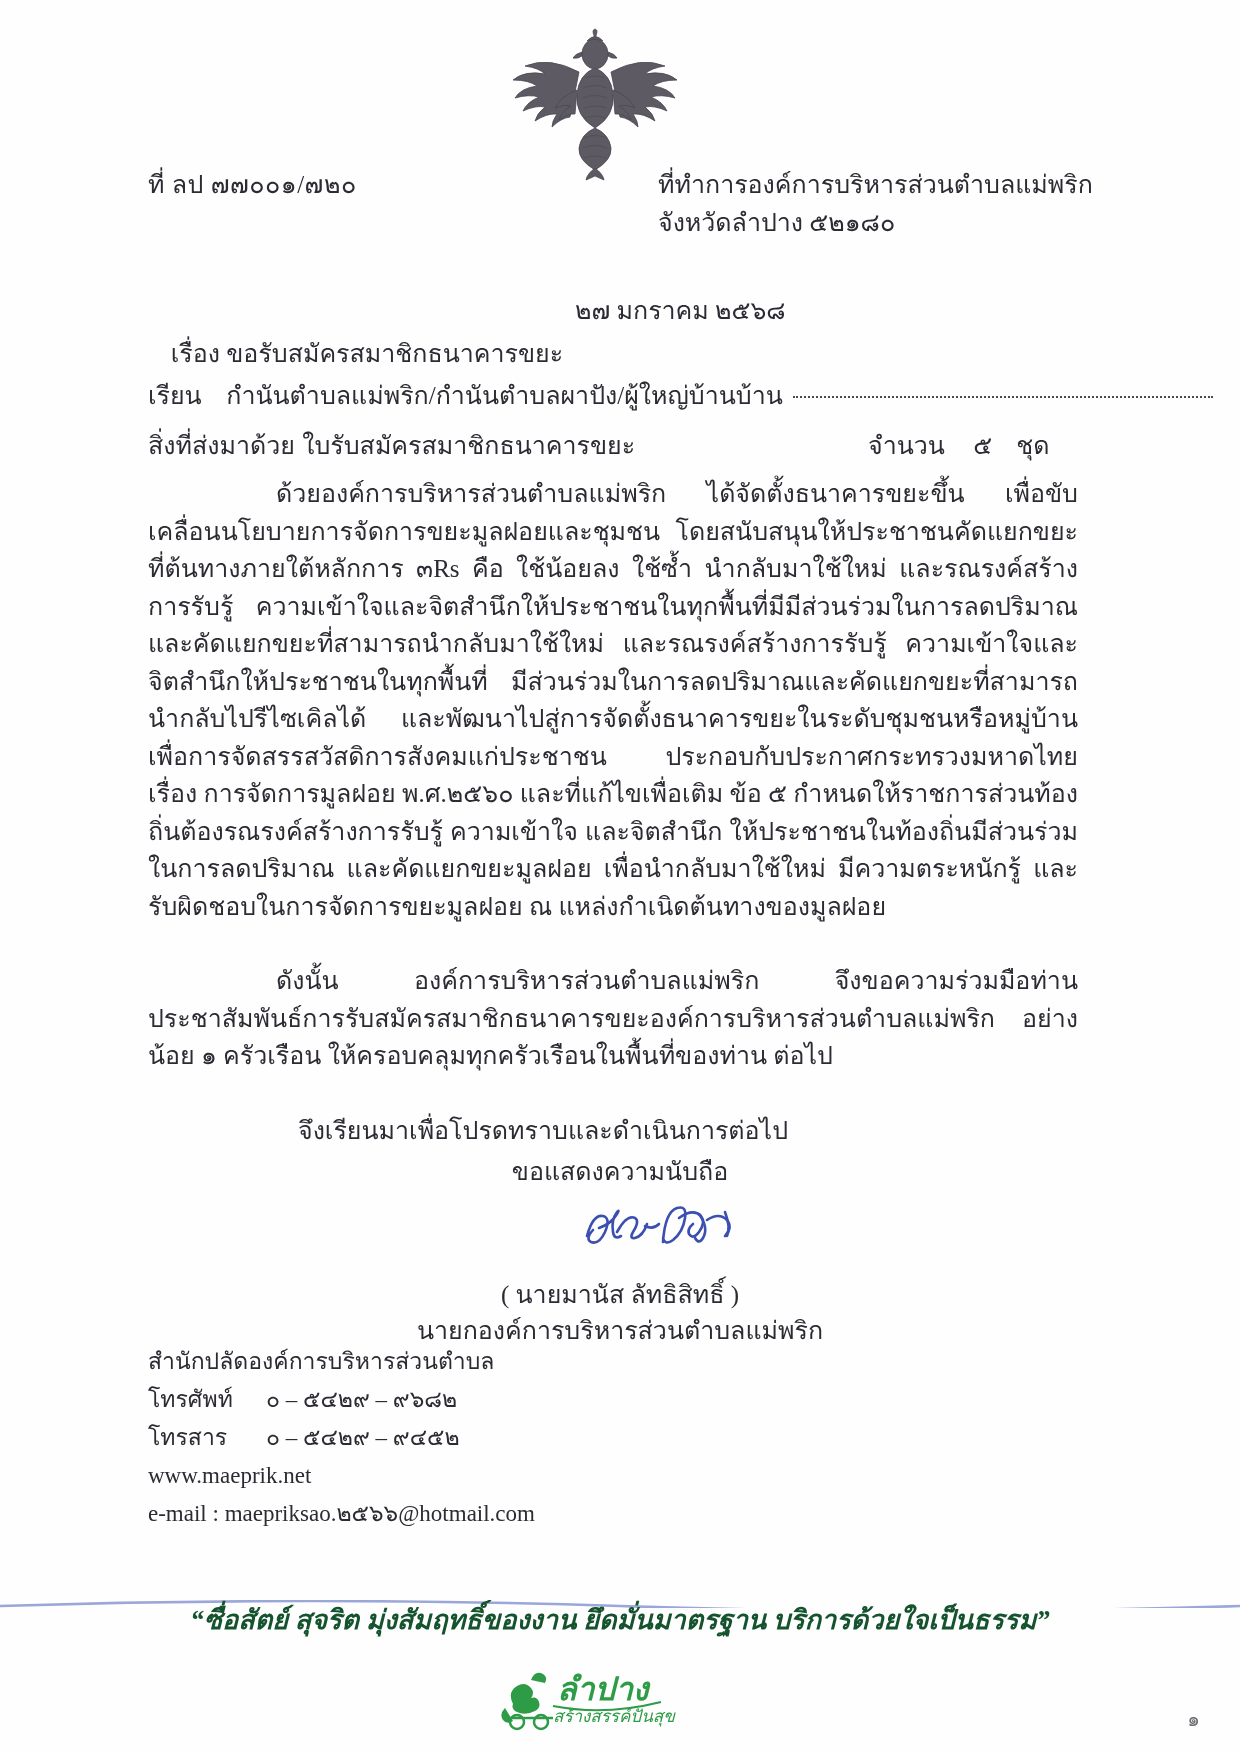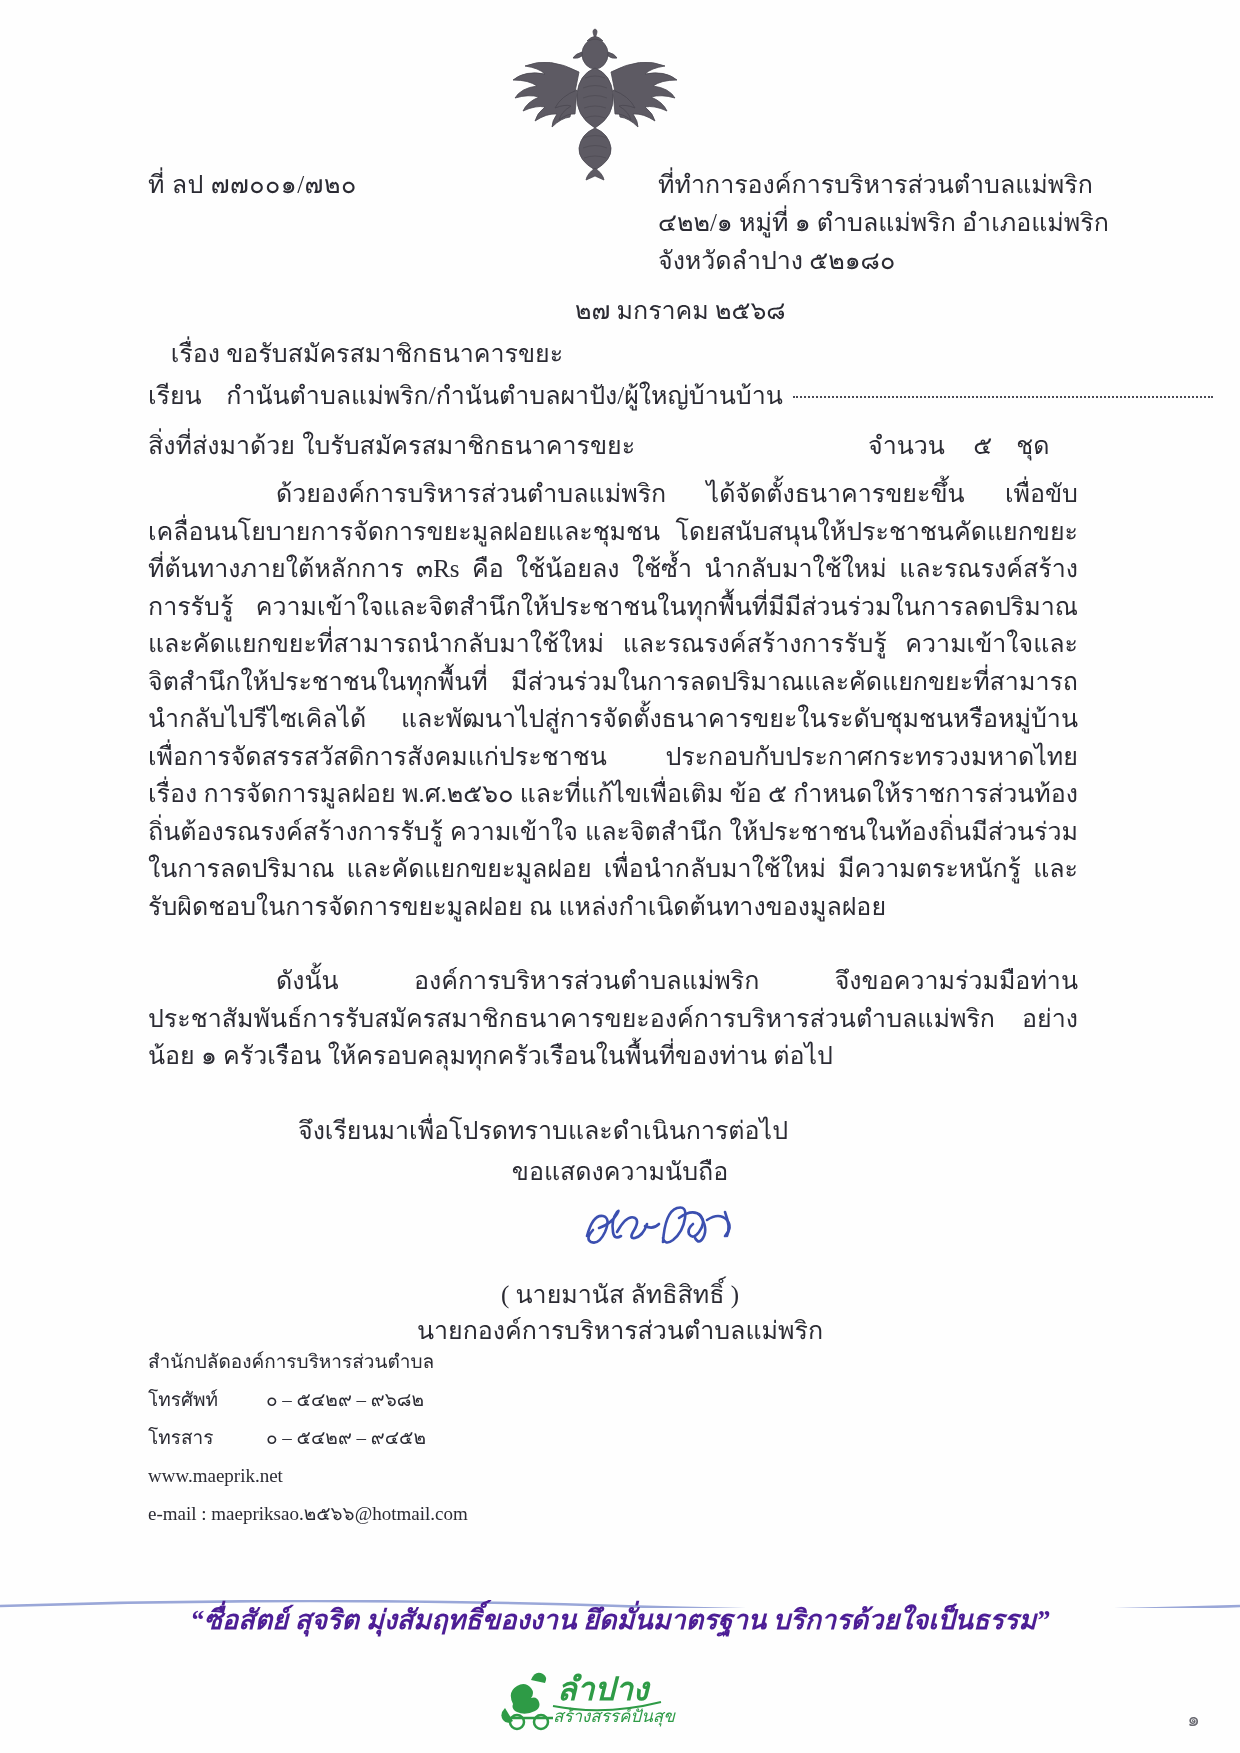--- a/index.html
+++ b/index.html
@@ -141,21 +141,21 @@
     width: 1240px;
     text-align: center;
     font-size: 25px;
   }
 
   
   .contact {
     position: absolute;
     left: 148px;
     top: 1343px;
-    font-size: 19px;
+    font-size: 23px;
     line-height: 38px;
   }
   .contact .cline { display: block; white-space: nowrap; }
   .contact .clabel { display: inline-block; width: 118px; }
   .contact .latin { font-family: "Liberation Serif", serif; }
 
   
   .footer-rule {
     position: absolute;
     left: 0;
@@ -165,21 +165,21 @@
   }
   .slogan {
     position: absolute;
     left: 0;
     top: 1598px;
     width: 1240px;
     text-align: center;
     font-size: 27px;
     font-weight: bold;
     font-style: italic;
-    color: #4c1d95;
+    color: #14532d;
   }
 
   
   .logo {
     position: absolute;
     left: 495px;
     top: 1660px;
     width: 250px;
     height: 80px;
   }
@@ -231,21 +231,20 @@
         <path d="M88 120 q12 -5 24 0"></path>
         <path d="M89 130 q11 -4 22 0"></path>
       </g>
     </svg>
   </div>
 
   <div class="ref-no">ที่ ลป ๗๗๐๐๑/๗๒๐</div>
 
   <div class="addr-block">
     <span class="addr-line">ที่ทำการองค์การบริหารส่วนตำบลแม่พริก</span>
-    <span class="addr-line indent1">๔๒๒/๑  หมู่ที่ ๑ ตำบลแม่พริก  อำเภอแม่พริก</span>
     <span class="addr-line indent2">จังหวัดลำปาง  ๕๒๑๘๐</span>
   </div>
 
   <div class="date-line">๒๗ มกราคม ๒๕๖๘</div>
 
   <div class="field" id="row-subject">
     <span class="label">เรื่อง</span>
     <span class="value">ขอรับสมัครสมาชิกธนาคารขยะ</span>
   </div>
 

